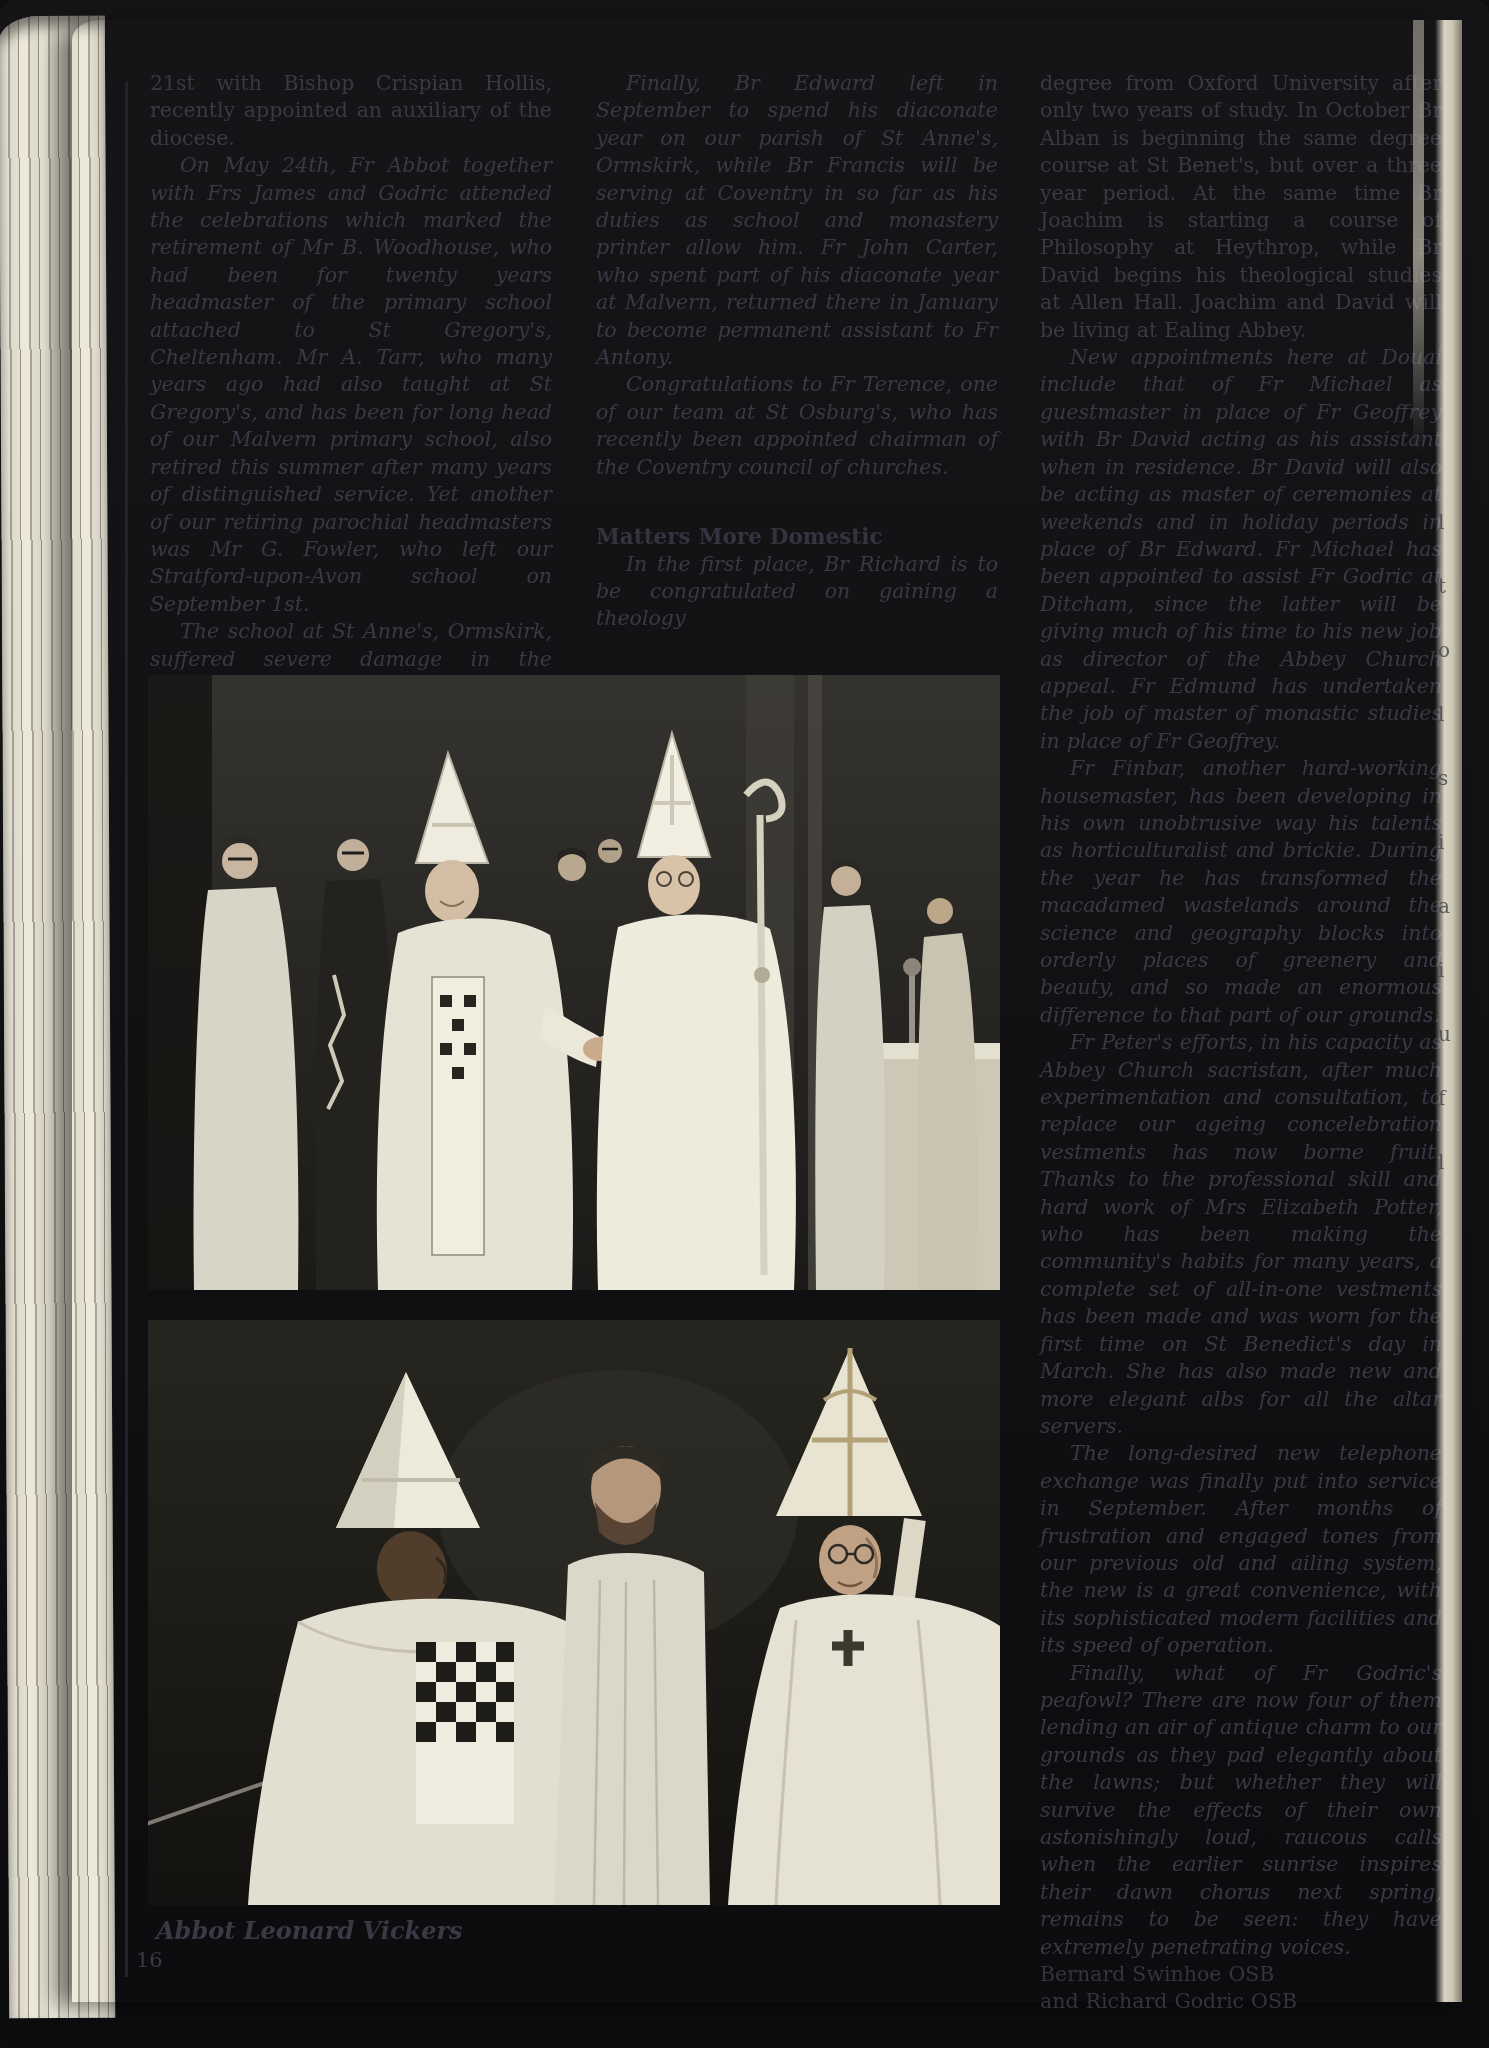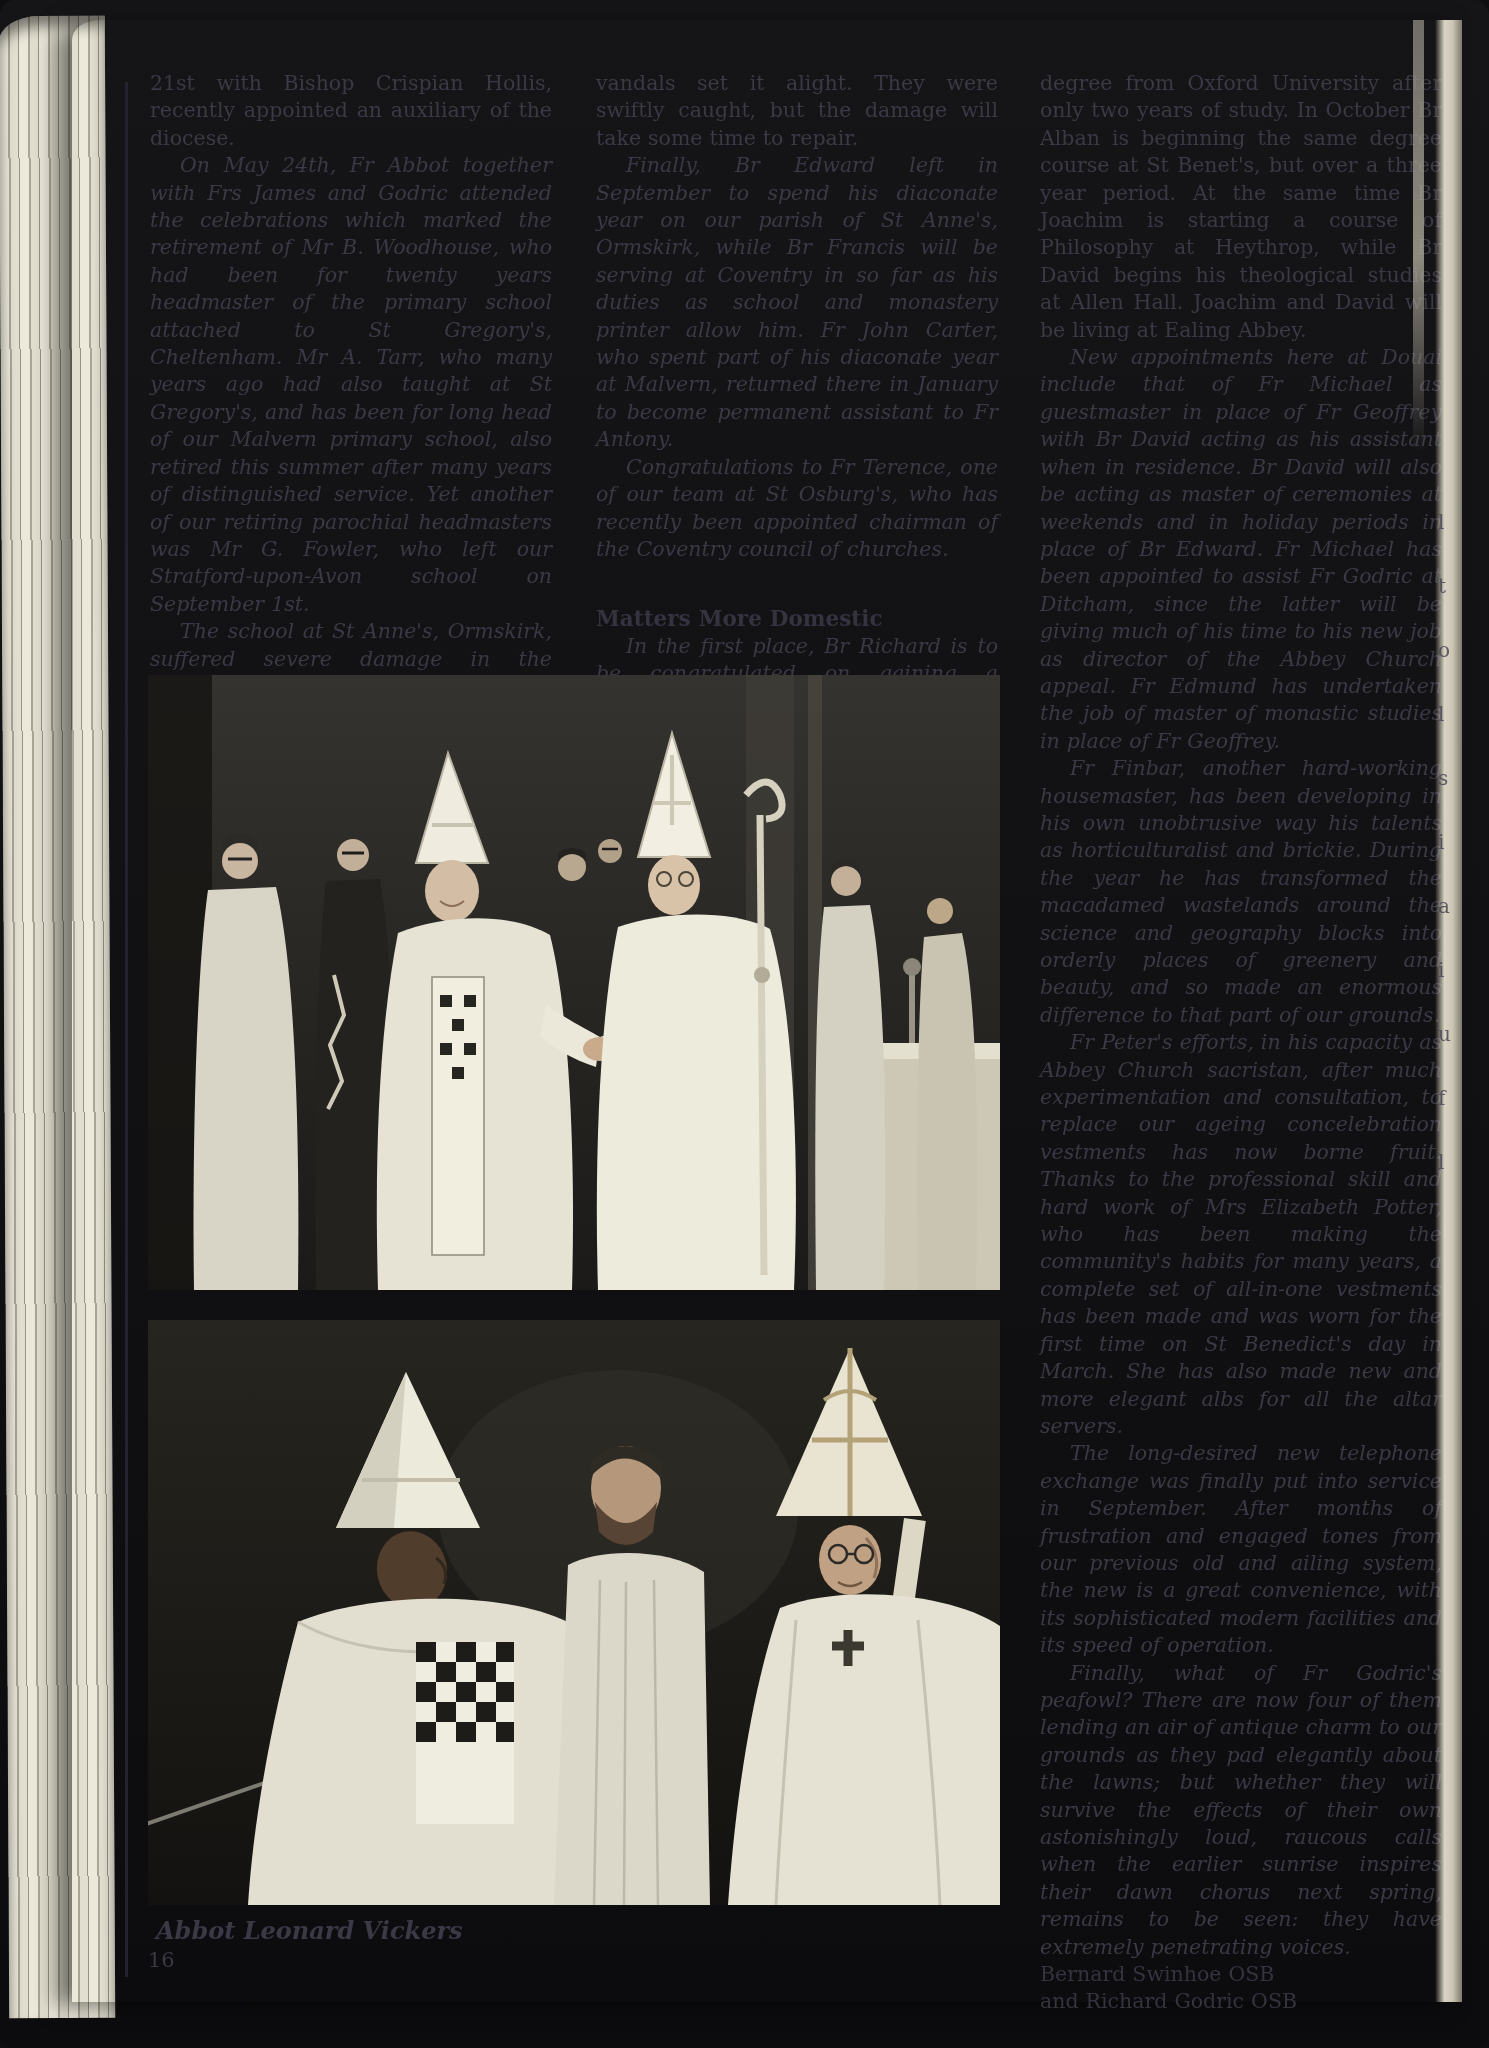--- a/index.html
+++ b/index.html
@@ -34,39 +34,38 @@
   .col3{left:968px;}
   .heading{font-size:21.5px;font-weight:bold;margin:42px 0 0 0;text-align:left;color:#34333f;}
   .sig{font-weight:normal;text-align:left;text-indent:0 !important;color:#34333f;}
   
   .photo{position:absolute;left:76px;width:852px;background:#181815;box-shadow:0 0 0 1px #cfcaba inset;}
   .photo svg{display:block;width:100%;height:100%;}
   .photo1{top:655px;height:615px;}
   .photo2{top:1300px;height:585px;}
   .caption{position:absolute;left:84px;top:1896px;font-style:italic;font-weight:600;
            font-size:24px;color:#3a3945;}
-  .pageno{position:absolute;left:76px;top:1928px;font-size:21px;color:#3a3945;text-align:right;}
+  .pageno{position:absolute;left:64px;top:1928px;font-size:21px;color:#3a3945;text-align:right;}
 </style>
 </head>
 <body>
 
 <div class="scene">
   <div class="stack"></div>
 
   <div class="page">
     <div class="rule"></div>
 
     <div class="col col1">
       <p>21st with Bishop Crispian Hollis, recently appointed an auxiliary of the diocese.</p>
       <p class="ind">On May 24th, Fr Abbot together with Frs James and Godric attended the celebrations which marked the retirement of Mr B. Woodhouse, who had been for twenty years headmaster of the primary school attached to St Gregory's, Cheltenham. Mr A. Tarr, who many years ago had also taught at St Gregory's, and has been for long head of our Malvern primary school, also retired this summer after many years of distinguished service. Yet another of our retiring parochial headmasters was Mr G. Fowler, who left our Stratford-upon-Avon school on September 1st.</p>
       <p class="ind cont">The school at St Anne's, Ormskirk, suffered severe damage in the summer holidays, when young</p>
     </div>
 
     <div class="col col2">
-      <p>vandals set it alight. They were swiftly caught, but the damage will take some time to repair.</p>
       <p class="ind">Finally, Br Edward left in September to spend his diaconate year on our parish of St Anne's, Ormskirk, while Br Francis will be serving at Coventry in so far as his duties as school and monastery printer allow him. Fr John Carter, who spent part of his diaconate year at Malvern, returned there in January to become permanent assistant to Fr Antony.</p>
       <p class="ind">Congratulations to Fr Terence, one of our team at St Osburg's, who has recently been appointed chairman of the Coventry council of churches.</p>
       <h3 class="heading">Matters More Domestic</h3>
       <p class="ind cont">In the first place, Br Richard is to be congratulated on gaining a theology</p>
     </div>
 
     <div class="col col3">
       <p>degree from Oxford University after only two years of study. In October Br Alban is beginning the same degree course at St Benet's, but over a three year period. At the same time Br Joachim is starting a course of Philosophy at Heythrop, while Br David begins his theological studies at Allen Hall. Joachim and David will be living at Ealing Abbey.</p>
       <p class="ind">New appointments here at Douai include that of Fr Michael as guestmaster in place of Fr Geoffrey with Br David acting as his assistant when in residence. Br David will also be acting as master of ceremonies at weekends and in holiday periods in place of Br Edward. Fr Michael has been appointed to assist Fr Godric at Ditcham, since the latter will be giving much of his time to his new job as director of the Abbey Church appeal. Fr Edmund has undertaken the job of master of monastic studies in place of Fr Geoffrey.</p>
       <p class="ind">Fr Finbar, another hard-working housemaster, has been developing in his own unobtrusive way his talents as horticulturalist and brickie. During the year he has transformed the macadamed wastelands around the science and geography blocks into orderly places of greenery and beauty, and so made an enormous difference to that part of our grounds.</p>

